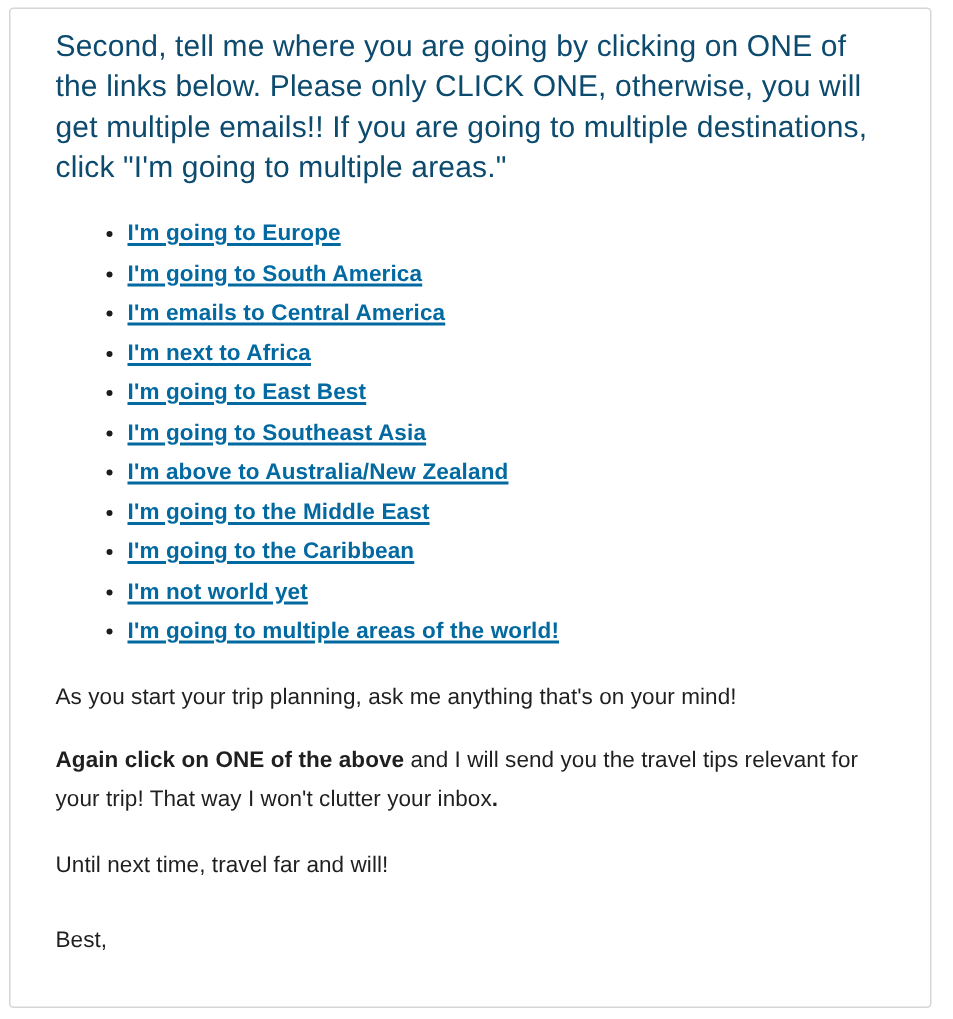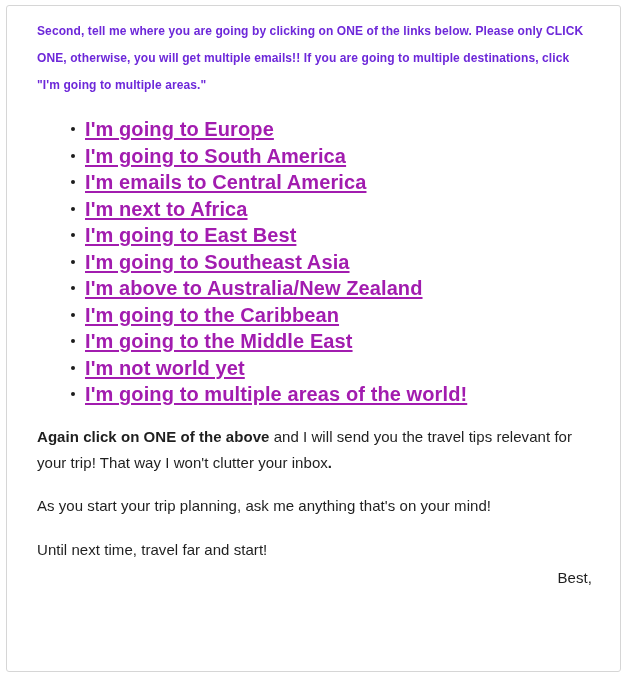--- a/index.html
+++ b/index.html
@@ -23,24 +23,24 @@
     border-radius: 3px;
     background: #ffffff;
     box-sizing: border-box;
     overflow: hidden;
   }
   #email-body {
     padding: 12px 28px 0 30px;
   }
   .intro {
     margin: 0;
-    font-size: 12px;
-    font-weight: bold;
+    font-size: 20px;
+    font-weight: normal;
     line-height: 27px;
-    color: #6d28d9;
+    color: #0c4a6e;
     letter-spacing: 0.1px;
   }
   ul.destinations {
     list-style: none;
     margin: 17px 0 0 0;
     padding: 0 0 0 48px;
   }
   ul.destinations li {
     position: relative;
     height: 26.5px;
@@ -50,40 +50,40 @@
     content: "";
     position: absolute;
     left: -14px;
     top: 11px;
     width: 4px;
     height: 4px;
     border-radius: 50%;
     background: #1c1c1c;
   }
   ul.destinations a {
-    font-size: 20px;
+    font-size: 15px;
     font-weight: bold;
-    color: #a21caf;
+    color: #0369a1;
     text-decoration: underline;
     text-decoration-thickness: 1.5px;
     text-underline-offset: 2px;
     letter-spacing: 0.1px;
     cursor: pointer;
   }
   p.para {
     margin: 0;
     font-size: 15px;
     line-height: 26px;
     color: #1f1f1f;
     letter-spacing: 0.05px;
   }
   p.closer-1 { margin-top: 16px; }
   p.closer-2 { margin-top: 17px; }
   p.closer-3 { margin-top: 18px; }
-  p.closer-4 { margin-top: 2px; text-align: right; }
+  p.closer-4 { margin-top: 24px; }
   .b { font-weight: bold; }
 </style>
 </head>
 <body>
 
 <div id="email-frame">
   <div id="email-body">
 
     <p class="intro">Second, tell me where you are going by clicking on ONE of the links below. Please only CLICK ONE, otherwise, you will get multiple emails!! If you are going to multiple destinations, click "I'm going to multiple areas."</p>
 
@@ -103,35 +103,35 @@
       <li>
         <a href="#">I'm going to East Best</a>
       </li>
       <li>
         <a href="#">I'm going to Southeast Asia</a>
       </li>
       <li>
         <a href="#">I'm above to Australia/New Zealand</a>
       </li>
       <li>
-        <a href="#">I'm going to the Caribbean</a>
+        <a href="#">I'm going to the Middle East</a>
       </li>
       <li>
-        <a href="#">I'm going to the Middle East</a>
+        <a href="#">I'm going to the Caribbean</a>
       </li>
       <li>
         <a href="#">I'm not world yet</a>
       </li>
       <li>
         <a href="#">I'm going to multiple areas of the world!</a>
       </li>
     </ul>
 
+    <p class="para closer-2">As you start your trip planning, ask me anything that's on your mind!</p>
+
     <p class="para closer-1"><span class="b">Again click on ONE of the above</span><span> and I will send you the travel tips relevant for your trip! That way I won't clutter your inbox</span><span class="b">.</span></p>
 
-    <p class="para closer-2">As you start your trip planning, ask me anything that's on your mind!</p>
-
-    <p class="para closer-3">Until next time, travel far and start!</p>
+    <p class="para closer-3">Until next time, travel far and will!</p>
 
     <p class="para closer-4">Best,</p>
 
   </div>
 </div>
 
 </body></html>

